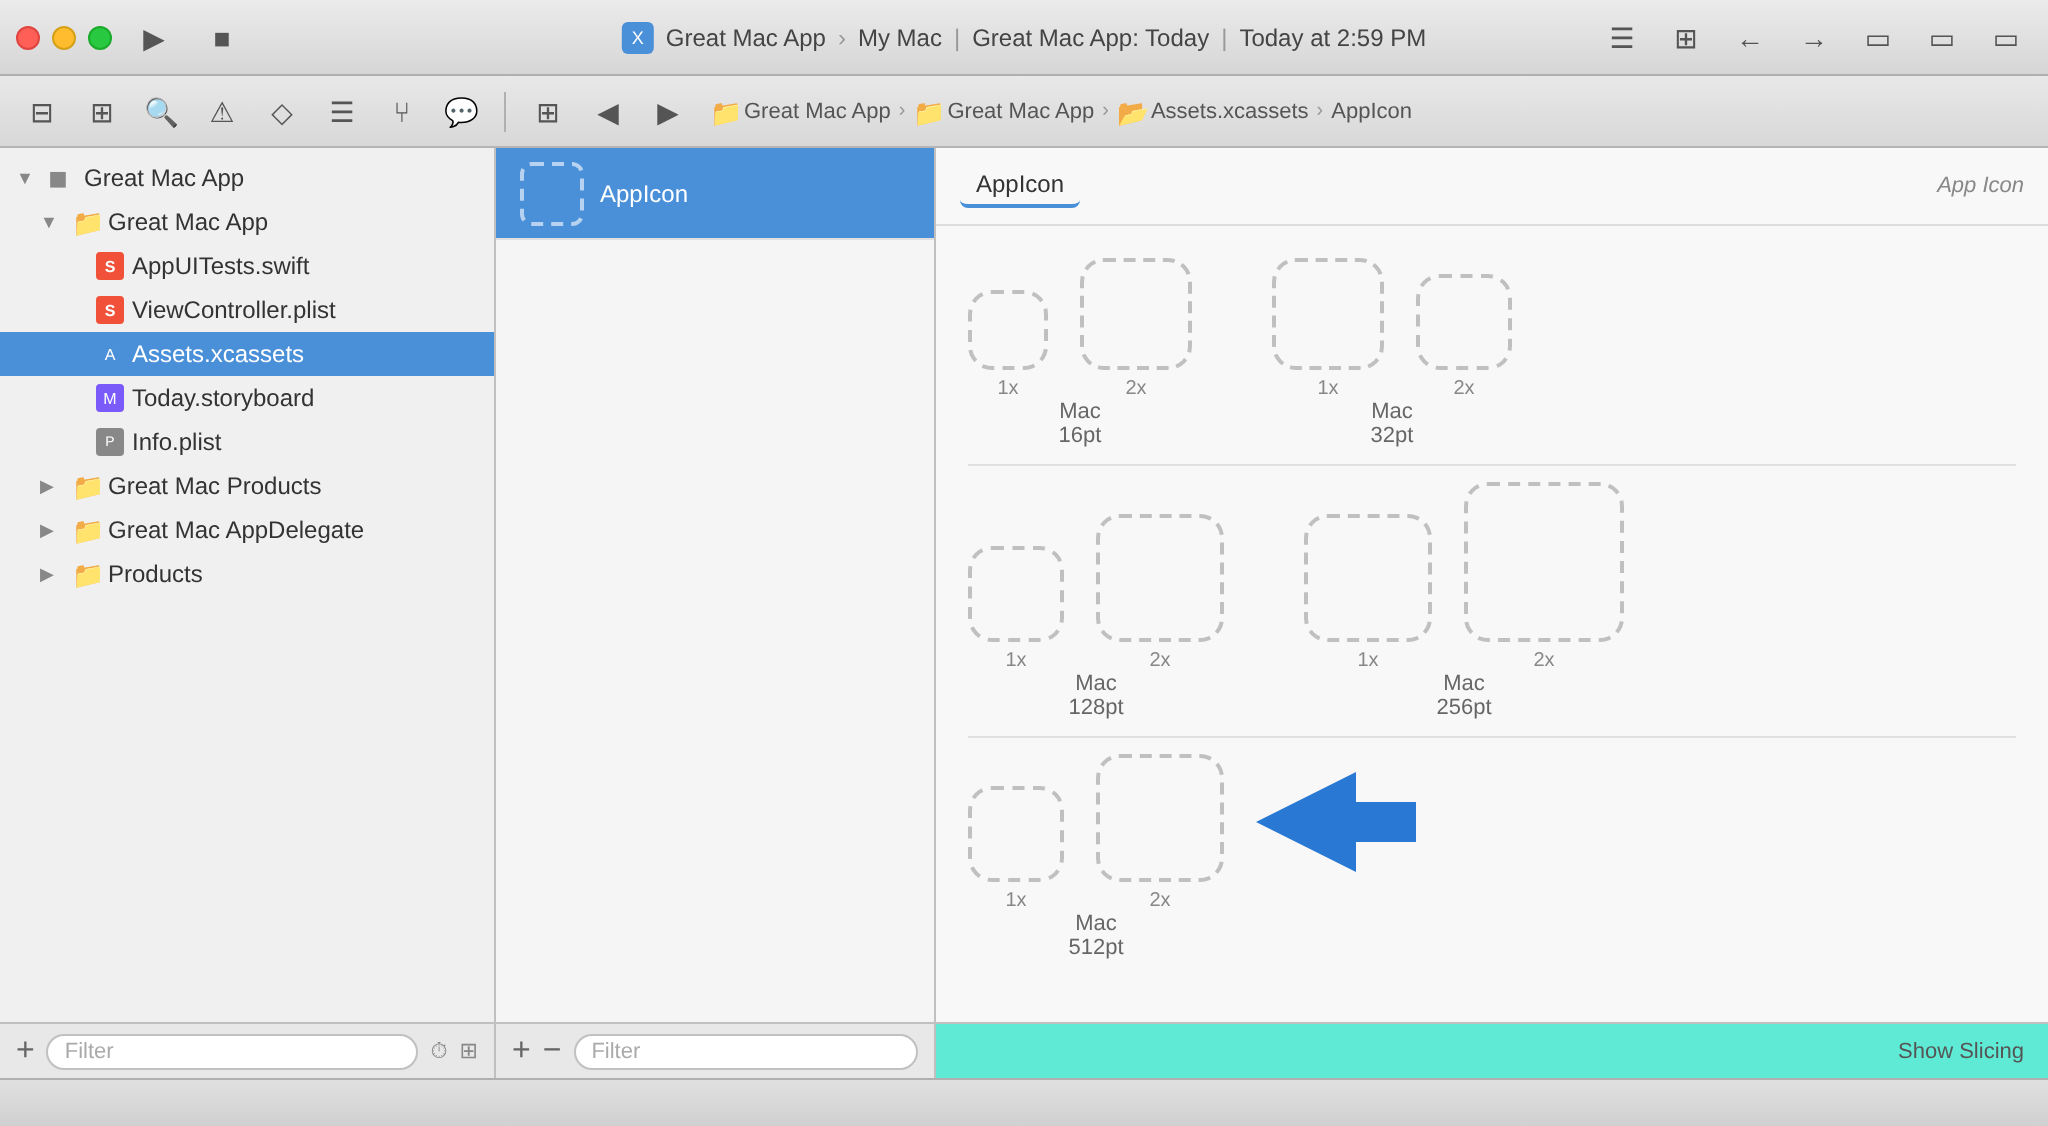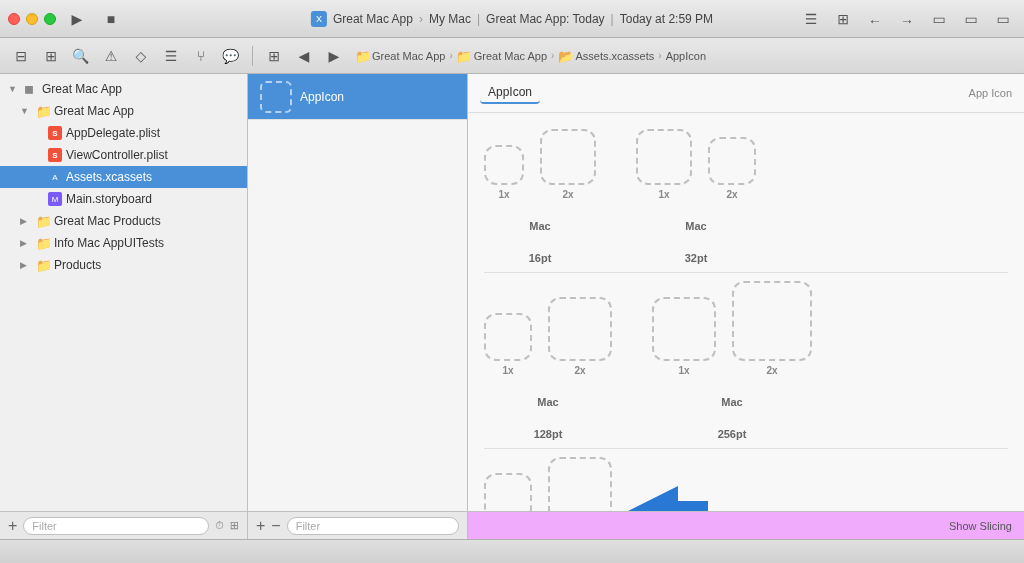--- a/index.html
+++ b/index.html
@@ -329,20 +329,21 @@
     }
     .tab-item.active {
       border-bottom: 2px solid #4a90d9;
       color: #333;
     }
 
     .right-panel-title {
       font-size: 11px;
       color: #888;
       margin-left: auto;
+      font-style: italic;
     }
 
     .icon-grid-area {
       flex: 1;
       overflow-y: auto;
       padding: 16px;
     }
 
     .icon-slot {
       display: flex;
@@ -369,22 +370,21 @@
     .slot-label {
       font-size: 10px;
       color: #888;
       text-align: center;
     }
 
     .icon-group {
       display: flex;
       flex-direction: column;
       align-items: center;
-      gap: 20px;
-      font-weight: bold;
+      gap: 0;
     }
 
     .icon-group-slots {
       display: flex;
       gap: 16px;
       align-items: flex-end;
     }
 
     .group-label {
       font-size: 11px;
@@ -413,21 +413,21 @@
     .show-slicing-btn {
       font-size: 11px;
       color: #555;
       cursor: pointer;
     }
 
     
     .right-panel-footer {
       height: 28px;
       border-top: 1px solid #c0c0c0;
-      background: #f0abfc;
+      background: #5eead4;
       display: flex;
       align-items: center;
       justify-content: flex-end;
       padding: 0 12px;
     }
   </style>
 </head>
 <body>
 
 <div class="title-bar">
@@ -515,21 +515,21 @@
         <span class="arrow arrow-down"></span>
         <span class="file-icon folder-icon-yellow">📁</span>
         <span>Great Mac App</span>
       </div>
 
       <div class="tree-item indent-2">
         <span class="arrow"></span>
         <span class="file-icon">
             <span class="swift-icon">S</span>
           </span>
-        <span>AppDelegate.plist</span>
+        <span>AppUITests.swift</span>
       </div>
 
       <div class="tree-item indent-2">
         <span class="arrow"></span>
         <span class="file-icon">
             <span class="swift-icon">S</span>
           </span>
         <span>ViewController.plist</span>
       </div>
 
@@ -539,34 +539,41 @@
             <span class="xcassets-icon" style="background:#4a90d9; color:white; font-size:8px; border-radius:2px; width:14px; height:14px; display:flex; align-items:center; justify-content:center;">A</span>
           </span>
         <span>Assets.xcassets</span>
       </div>
 
       <div class="tree-item indent-2">
         <span class="arrow"></span>
         <span class="file-icon">
             <span class="storyboard-icon">M</span>
           </span>
-        <span>Main.storyboard</span>
-      </div>
-
+        <span>Today.storyboard</span>
+      </div>
+
+      <div class="tree-item indent-2">
+        <span class="arrow"></span>
+        <span class="file-icon">
+            <span class="plist-icon">P</span>
+          </span>
+        <span>Info.plist</span>
+      </div>
 
       <div class="tree-item indent-1">
         <span class="arrow arrow-right"></span>
         <span class="file-icon folder-icon-yellow">📁</span>
         <span>Great Mac Products</span>
       </div>
 
       <div class="tree-item indent-1">
         <span class="arrow arrow-right"></span>
         <span class="file-icon folder-icon-yellow">📁</span>
-        <span>Info Mac AppUITests</span>
+        <span>Great Mac AppDelegate</span>
       </div>
 
       <div class="tree-item indent-1">
         <span class="arrow arrow-right"></span>
         <span class="file-icon folder-icon-yellow">📁</span>
         <span>Products</span>
       </div>
 
     </div>
 

